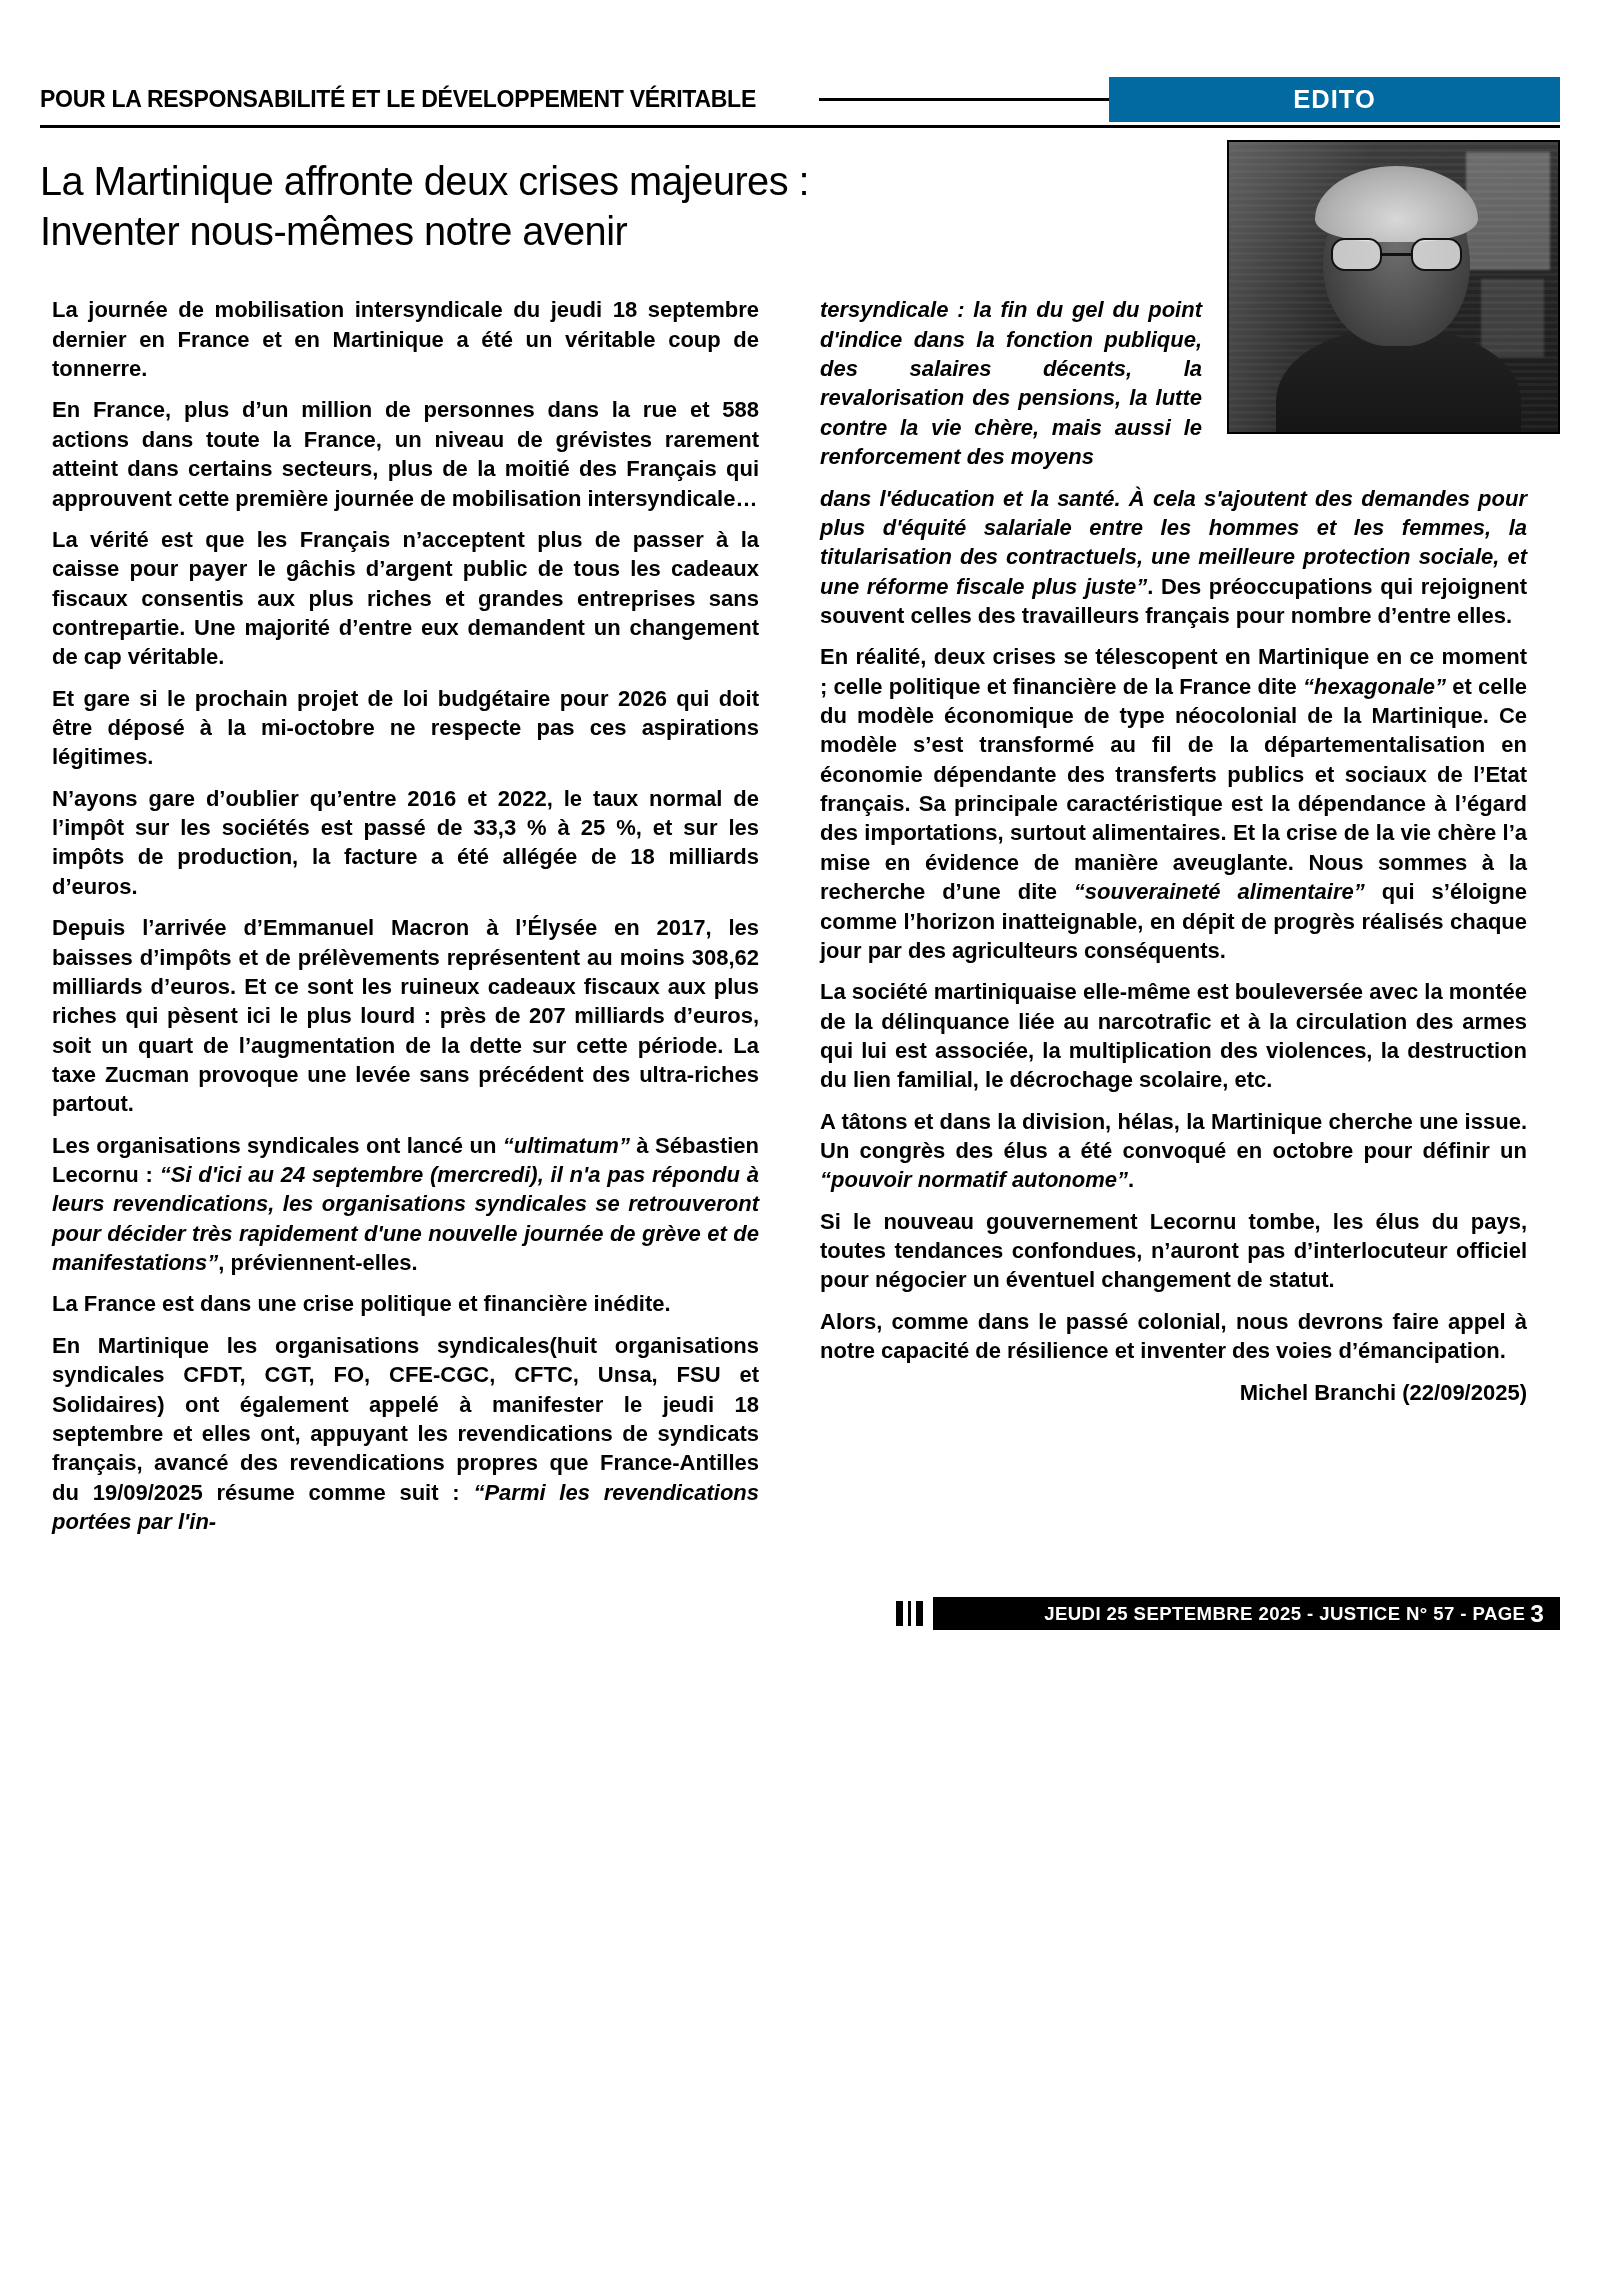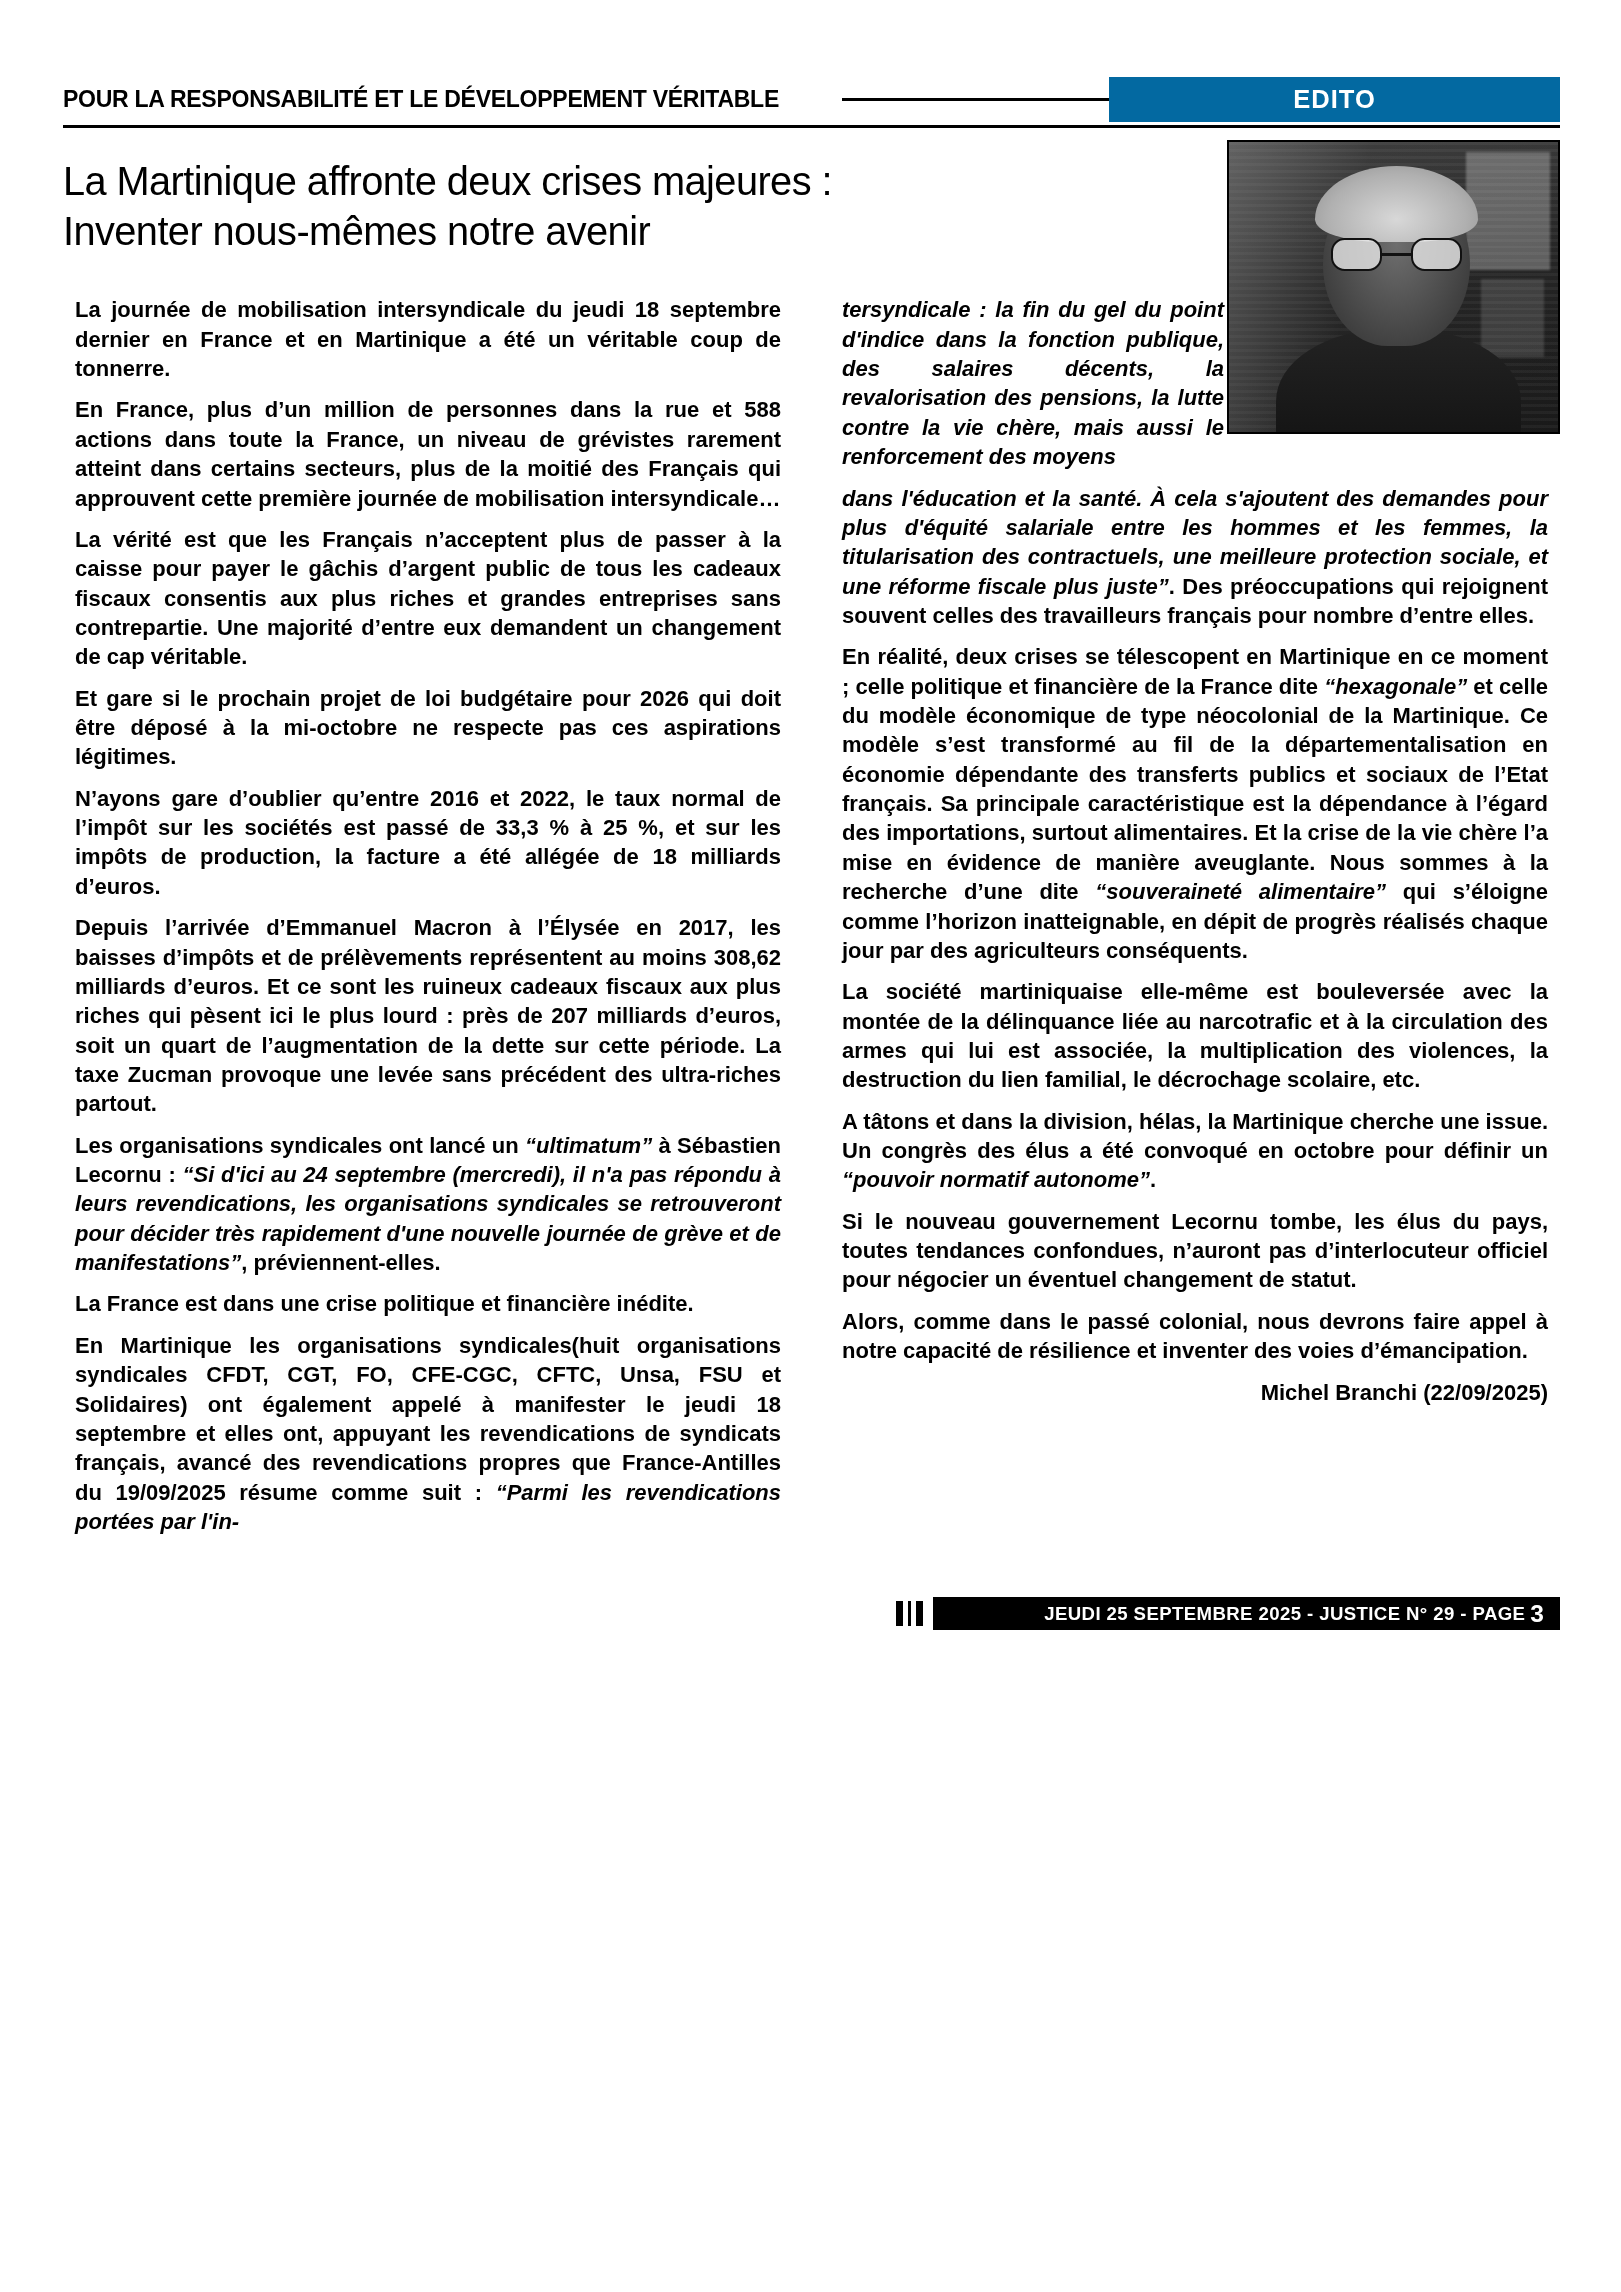--- a/index.html
+++ b/index.html
@@ -10,21 +10,21 @@
     background: #ffffff;
     font-family: "Liberation Sans", sans-serif;
     color: #000000;
     position: relative;
   }
   .page {
     position: absolute;
     left: 0; top: 0;
     width: 1621px;
     height: 1669px;
-    padding: 59px 61px 39px 63px;
+    padding: 59px 61px 39px 40px;
     border-radius: 18px;
   }
 
   
   .masthead {
     display: flex;
     align-items: stretch;
     width: 100%;
     height: 45px;
     margin-top: 17.6px;
@@ -288,19 +288,19 @@
   </div>
 
   <div class="footer">
     <div class="footer-left-space"></div>
     <div class="footer-bars">
       <span></span>
         <span class="thin"></span>
         <span></span>
     </div>
     <div class="footer-bar-black">
-      <span>JEUDI 25 SEPTEMBRE 2025 - JUSTICE N° 29 - PAGE</span>
+      <span>JEUDI 25 SEPTEMBRE 2025 - JUSTICE N° 57 - PAGE</span>
       <span class="pagenum">3</span>
     </div>
   </div>
 
 </div>
 
 
 </body></html>

